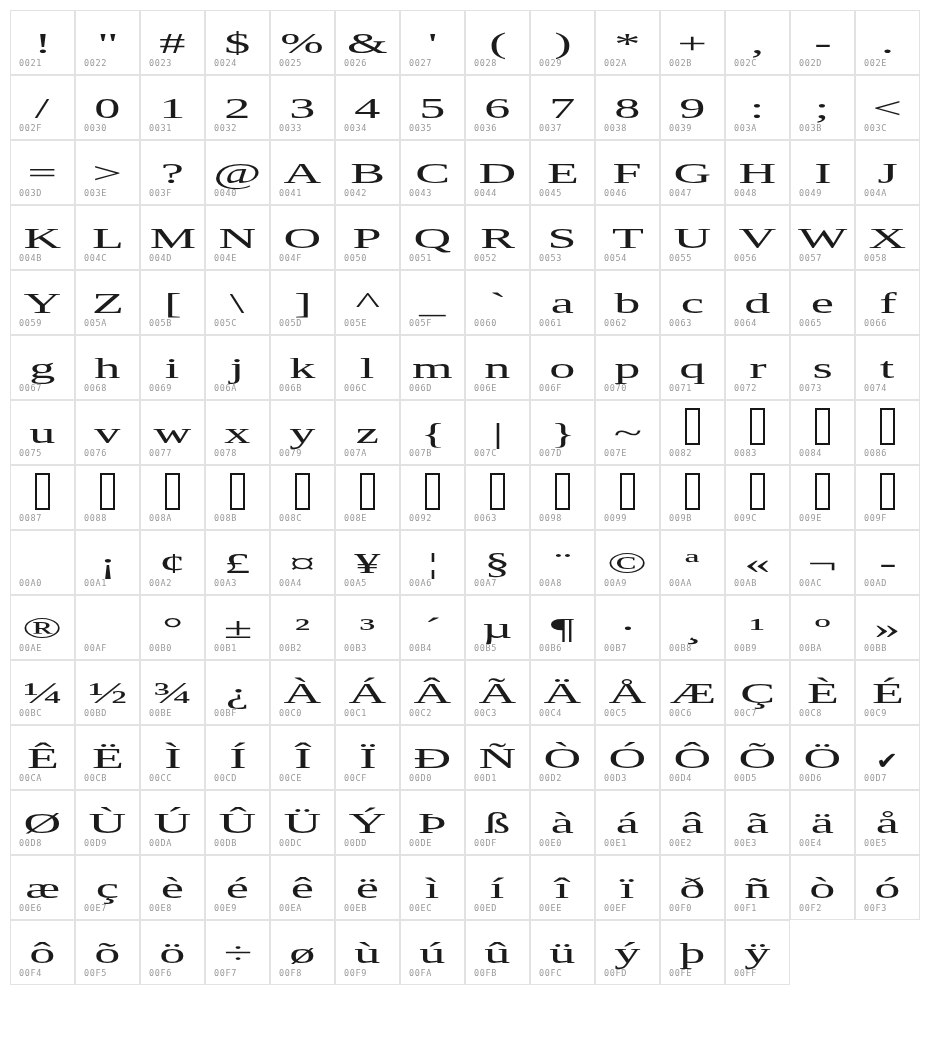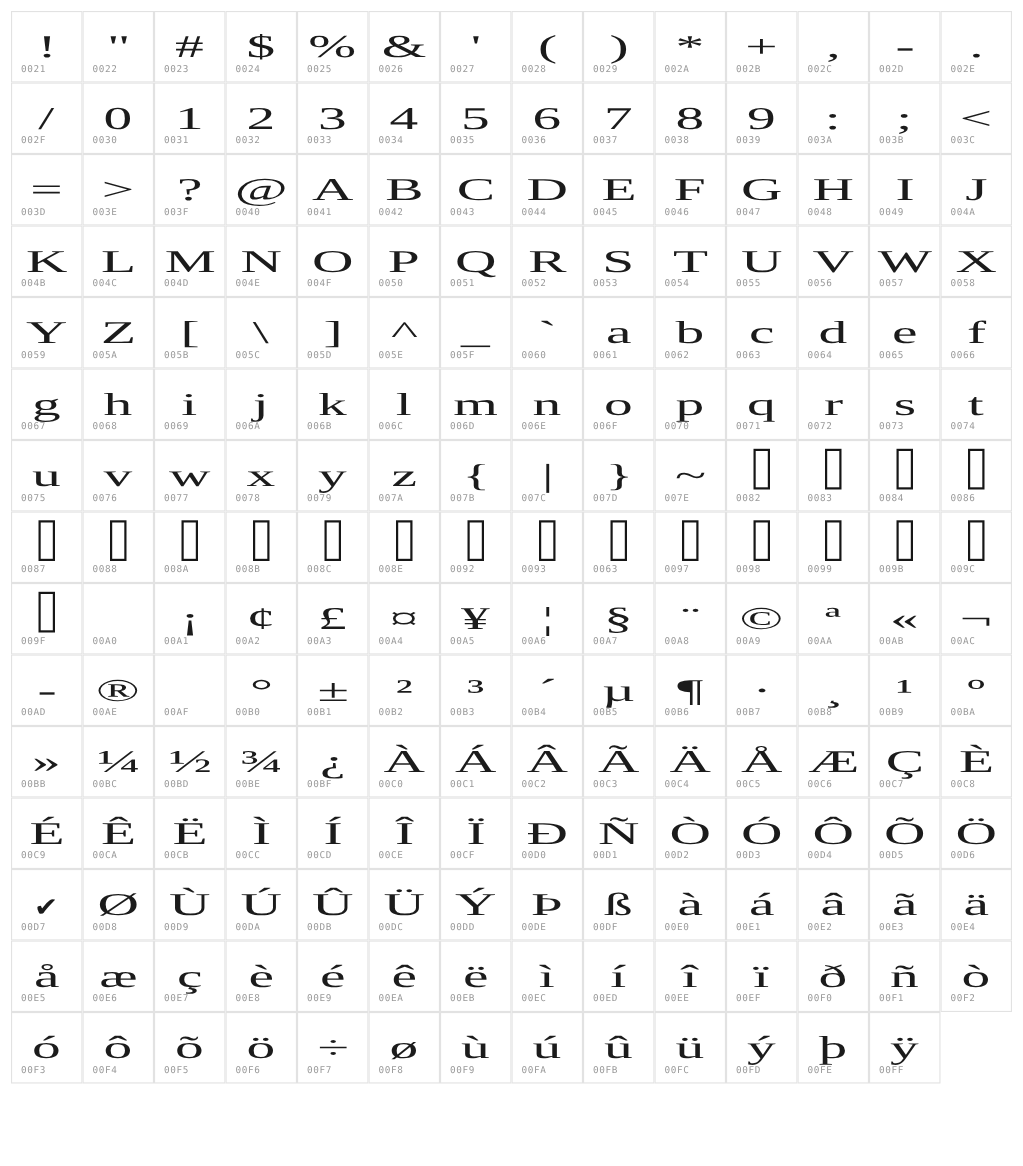--- a/index.html
+++ b/index.html
@@ -702,57 +702,51 @@
     <div class="cell">
       <div class="glyphbox">
         <span class="notdef"></span>
       </div>
       <div class="code">0092</div>
     </div>
     <div class="cell">
       <div class="glyphbox">
         <span class="notdef"></span>
       </div>
-      <div class="code">0093</div>
-    </div>
-    <div class="cell">
-      <div class="glyphbox">
-        <span class="notdef"></span>
-      </div>
       <div class="code">0063</div>
     </div>
     <div class="cell">
       <div class="glyphbox">
         <span class="notdef"></span>
       </div>
-      <div class="code">0097</div>
-    </div>
-    <div class="cell">
-      <div class="glyphbox">
-        <span class="notdef"></span>
-      </div>
       <div class="code">0098</div>
     </div>
     <div class="cell">
       <div class="glyphbox">
         <span class="notdef"></span>
       </div>
       <div class="code">0099</div>
     </div>
     <div class="cell">
       <div class="glyphbox">
         <span class="notdef"></span>
       </div>
       <div class="code">009B</div>
     </div>
     <div class="cell">
       <div class="glyphbox">
         <span class="notdef"></span>
       </div>
       <div class="code">009C</div>
+    </div>
+    <div class="cell">
+      <div class="glyphbox">
+        <span class="notdef"></span>
+      </div>
+      <div class="code">009E</div>
     </div>
     <div class="cell">
       <div class="glyphbox">
         <span class="notdef"></span>
       </div>
       <div class="code">009F</div>
     </div>
     <div class="cell">
       <div class="glyphbox"></div>
       <div class="code">00A0</div>

